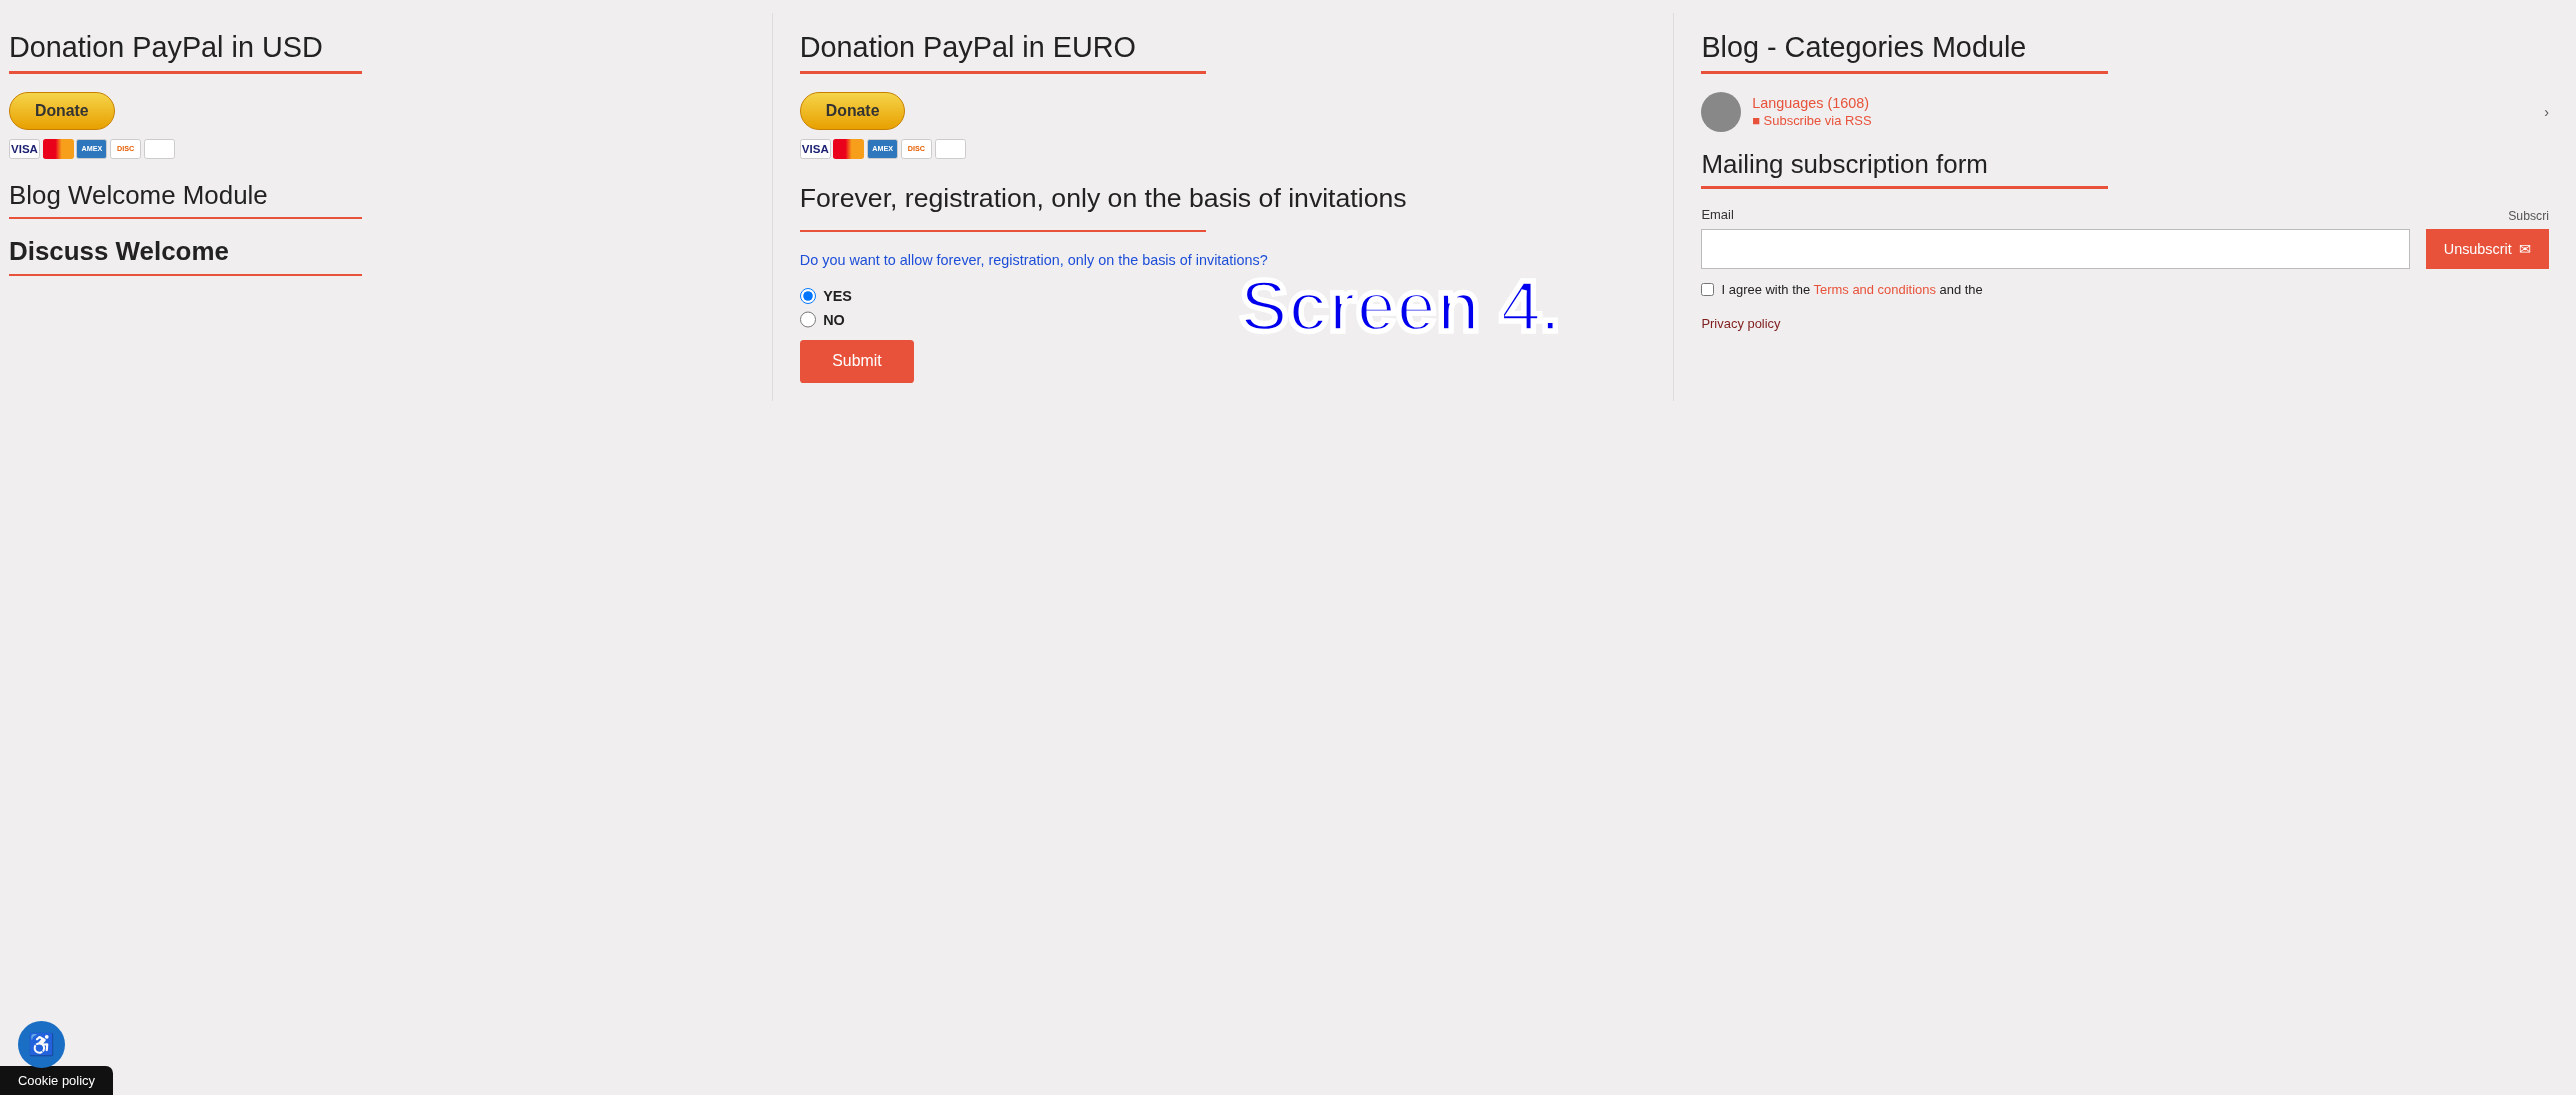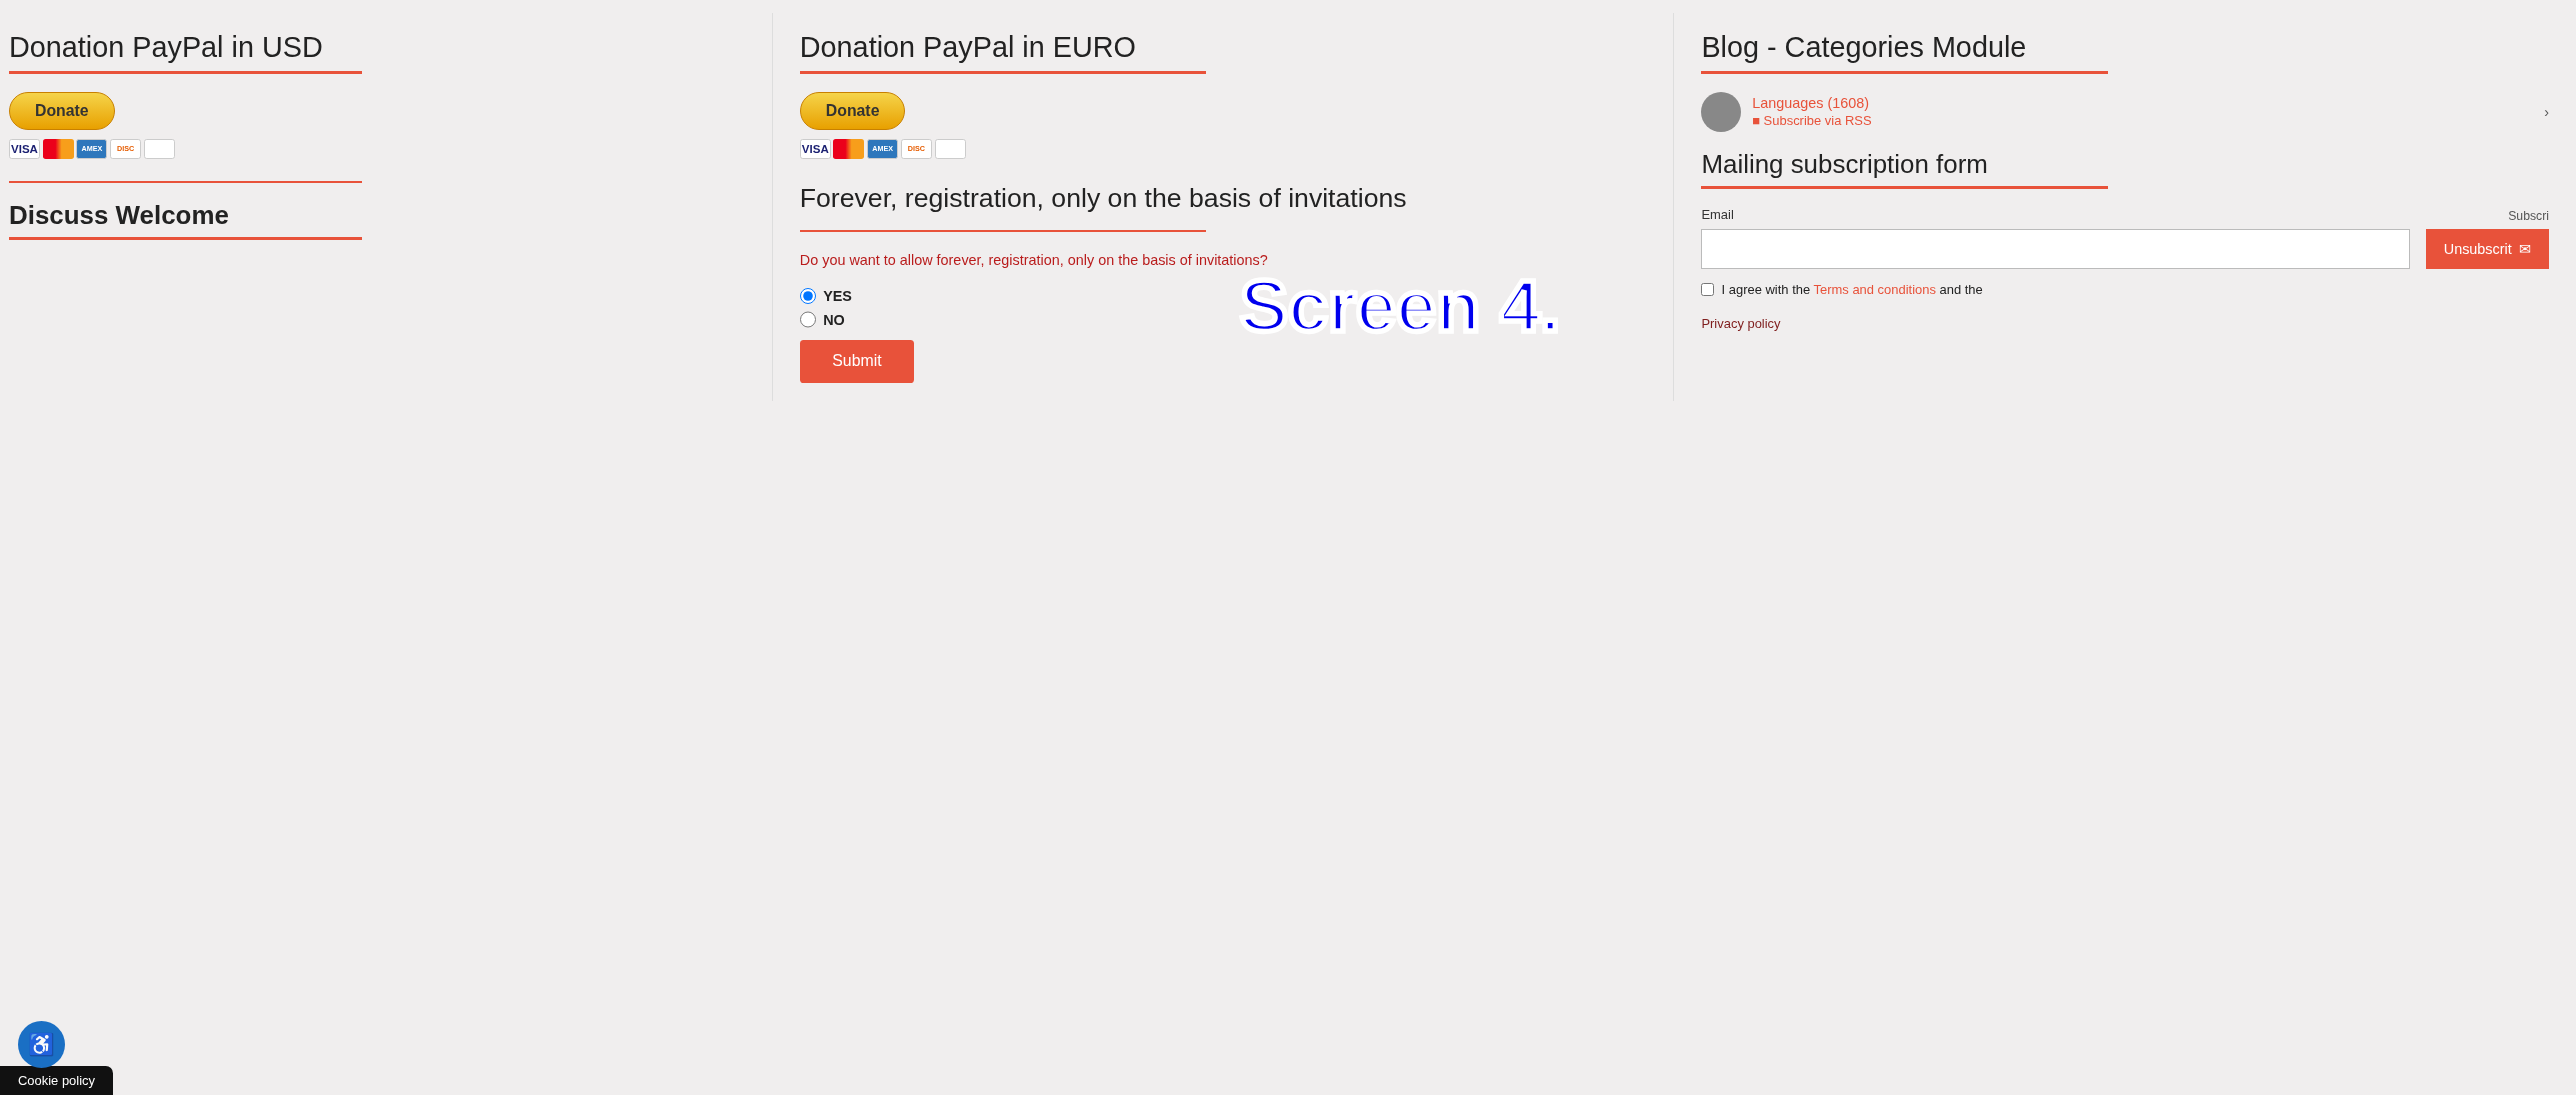--- a/index.html
+++ b/index.html
@@ -108,21 +108,21 @@
 
     
     .forever-text {
       font-size: 1.85rem;
       font-weight: 400;
       line-height: 1.3;
       margin-bottom: 14.4px;
     }
     .forever-subtext {
       font-size: 1rem;
-      color: #b91c1c;
+      color: #1d4ed8;
       margin-bottom: 16.2px;
       line-height: 1.5;
     }
     .radio-group {
       margin-bottom: 12px;
     }
     .radio-item {
       display: flex;
       align-items: center;
       gap: 7.2px;
@@ -330,20 +330,21 @@
       <button class="donate-btn">Donate</button>
     </div>
     <div class="card-icons">
       <div class="card-icon visa">VISA</div>
       <div class="card-icon mc"></div>
       <div class="card-icon amex">AMEX</div>
       <div class="card-icon disc">DISC</div>
       <div class="card-icon other">​</div>
     </div>
 
+    <h2 class="module-title">Blog Welcome Module</h2>
     <div class="title-underline"></div>
 
     <h2 class="discuss-title">Discuss Welcome</h2>
     <div class="title-underline"></div>
   </div>
 
   <div class="col2">
     <h2 class="section-title">Donation PayPal in EURO</h2>
     <div class="title-underline"></div>
 

